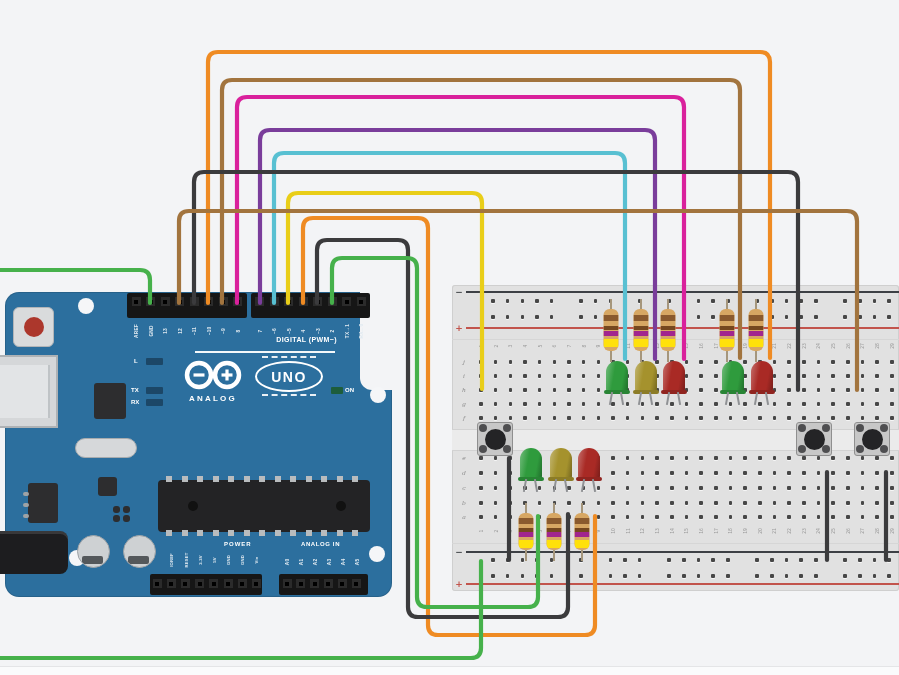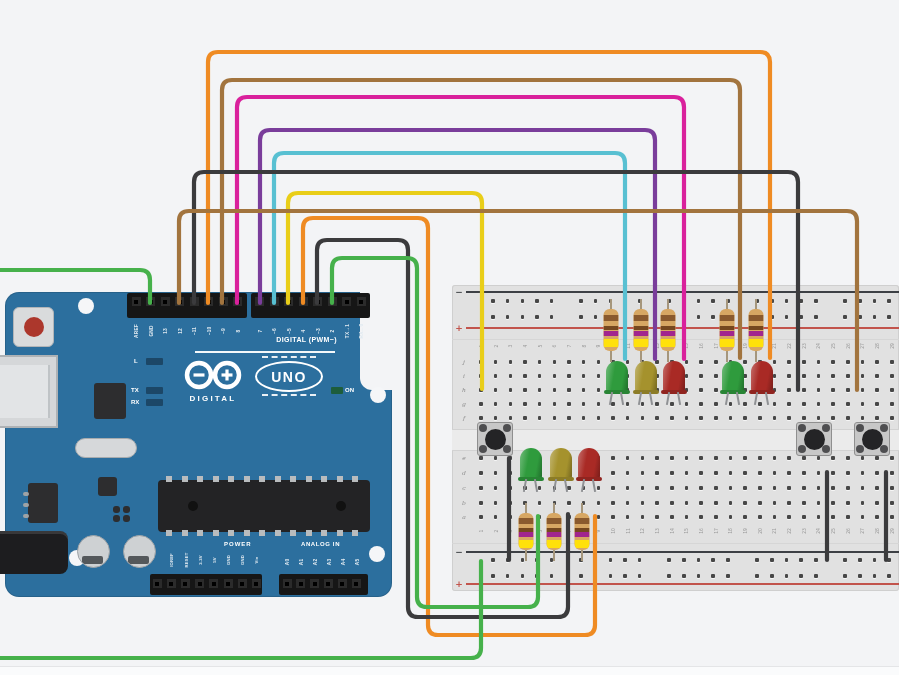--- a/index.html
+++ b/index.html
@@ -751,21 +751,21 @@
   <div class="slot" style="left:331px;top:387px;width:12px;background:#1d5d3b"></div>
   <div class="small-silk" style="left:345px;top:387px">ON</div>
 
   <svg class="abs" style="left:182px;top:358px" width="62" height="34" viewBox="0 0 62 34">
     <circle cx="17" cy="17" r="12" fill="none" stroke="#ffffff" stroke-width="4.5"></circle>
     <circle cx="45" cy="17" r="12" fill="none" stroke="#ffffff" stroke-width="4.5"></circle>
     <line x1="11.5" y1="17" x2="22.5" y2="17" stroke="#ffffff" stroke-width="3.2"></line>
     <line x1="39.5" y1="17" x2="50.5" y2="17" stroke="#ffffff" stroke-width="3.2"></line>
     <line x1="45" y1="11.5" x2="45" y2="22.5" stroke="#ffffff" stroke-width="3.2"></line>
   </svg>
-  <div class="logo-text silk">DIGITAL</div>
+  <div class="logo-text silk">ANALOG</div>
   <div class="uno-oval silk">
     <span>UNO</span>
   </div>
   <div class="tm-dash" style="left:262px;top:356px"></div>
   <div class="tm-dash" style="left:262px;top:394px"></div>
 
   <div class="small-silk" style="left:224px;top:541px;letter-spacing:1px">POWER</div>
   <div class="small-silk" style="left:301px;top:541px;letter-spacing:.6px">ANALOG IN</div>
 
   <div id="components">

